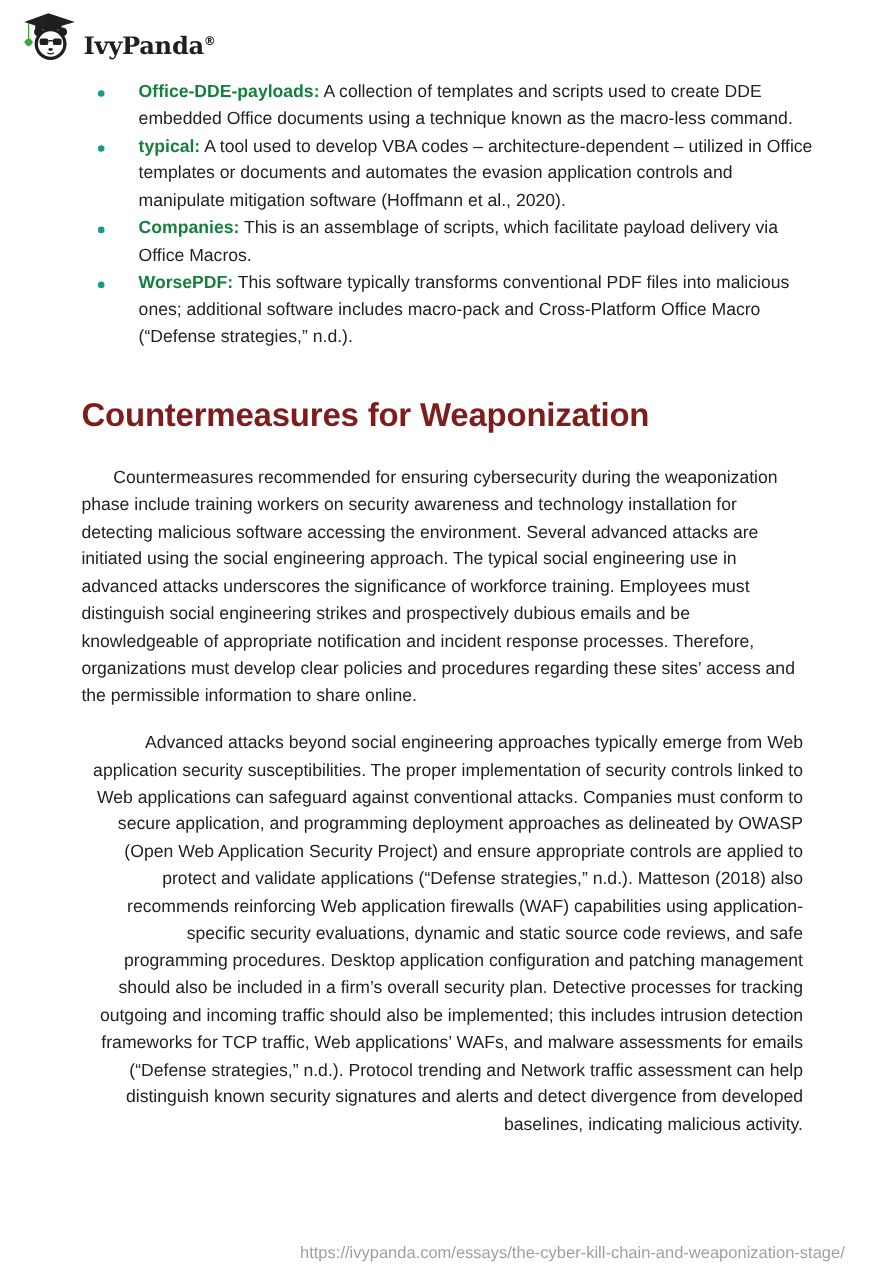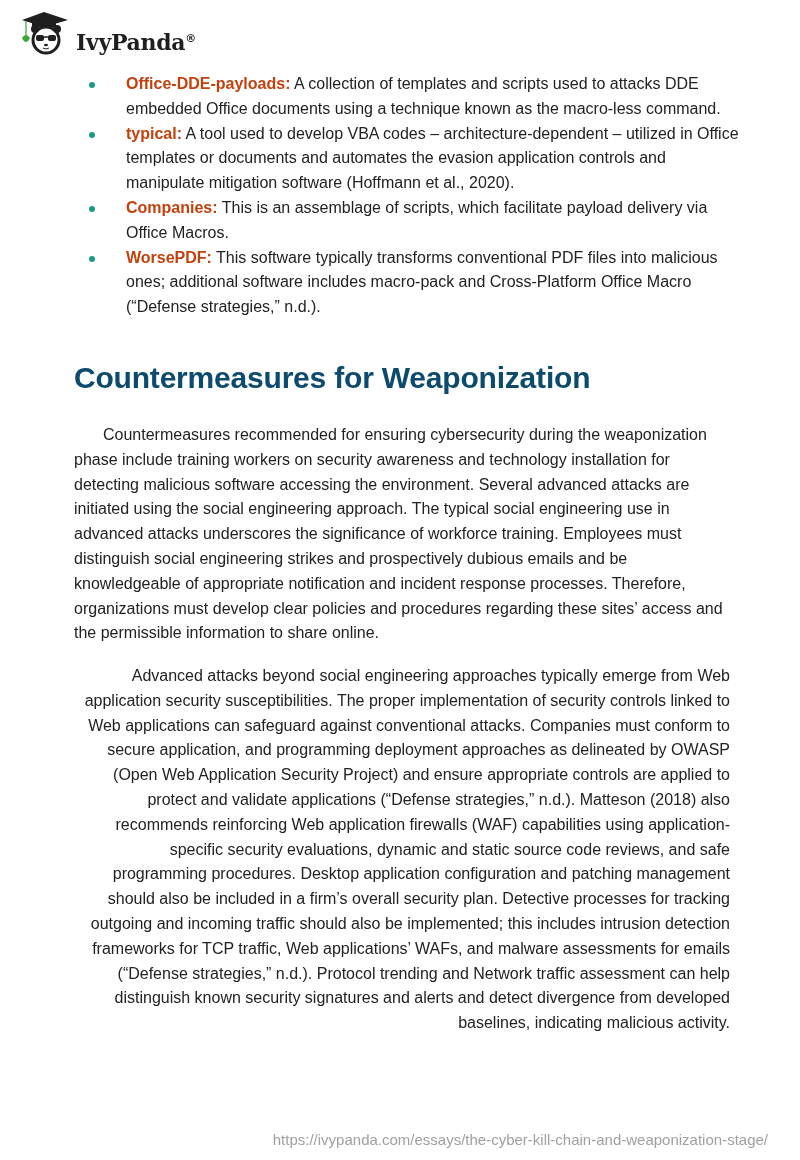--- a/index.html
+++ b/index.html
@@ -70,29 +70,29 @@
     .bullet-dot {
       position: absolute;
       left: 89px;
       top: 10px;
       width: 6px; height: 6px;
       border-radius: 50%;
       background: #1a9a8a;
     }
     .bullet-term {
       font-weight: bold;
-      color: #c2410c;
+      color: #15803d;
     }
     .section-heading {
       position: absolute;
       left: 74px; top: 361px;
       margin: 0;
       font-size: 30px;
       font-weight: bold;
-      color: #0c4a6e;
+      color: #7f1d1d;
       letter-spacing: -0.2px;
     }
     .para {
       position: absolute;
       left: 74px;
       width: 656px;
       margin: 0;
       font-size: 16px;
       line-height: 24.8px;
       color: #222222;
@@ -132,21 +132,21 @@
       <ellipse cx="30" cy="37" rx="2" ry="1.3" fill="#1f1f1f"></ellipse>
       <path d="M27,40 Q30,42 33,40" stroke="#1f1f1f" stroke-width="1" fill="none"></path>
     </svg>
     <span class="logo-text"><span>IvyPanda</span><span class="logo-reg">®</span></span>
   </div>
 </div>
 
 <ul class="bullets">
   <li class="bullet-item">
     <span class="bullet-dot"></span>
-    <span class="bullet-term">Office-DDE-payloads:</span><span> A collection of templates and scripts used to attacks DDE embedded Office documents using a technique known as the macro-less command.</span>
+    <span class="bullet-term">Office-DDE-payloads:</span><span> A collection of templates and scripts used to create DDE embedded Office documents using a technique known as the macro-less command.</span>
   </li>
   <li class="bullet-item">
     <span class="bullet-dot"></span>
     <span class="bullet-term">typical:</span><span> A tool used to develop VBA codes – architecture-dependent – utilized in Office templates or documents and automates the evasion application controls and manipulate mitigation software (Hoffmann et al., 2020).</span>
   </li>
   <li class="bullet-item">
     <span class="bullet-dot"></span>
     <span class="bullet-term">Companies:</span><span> This is an assemblage of scripts, which facilitate payload delivery via Office Macros.</span>
   </li>
   <li class="bullet-item">

